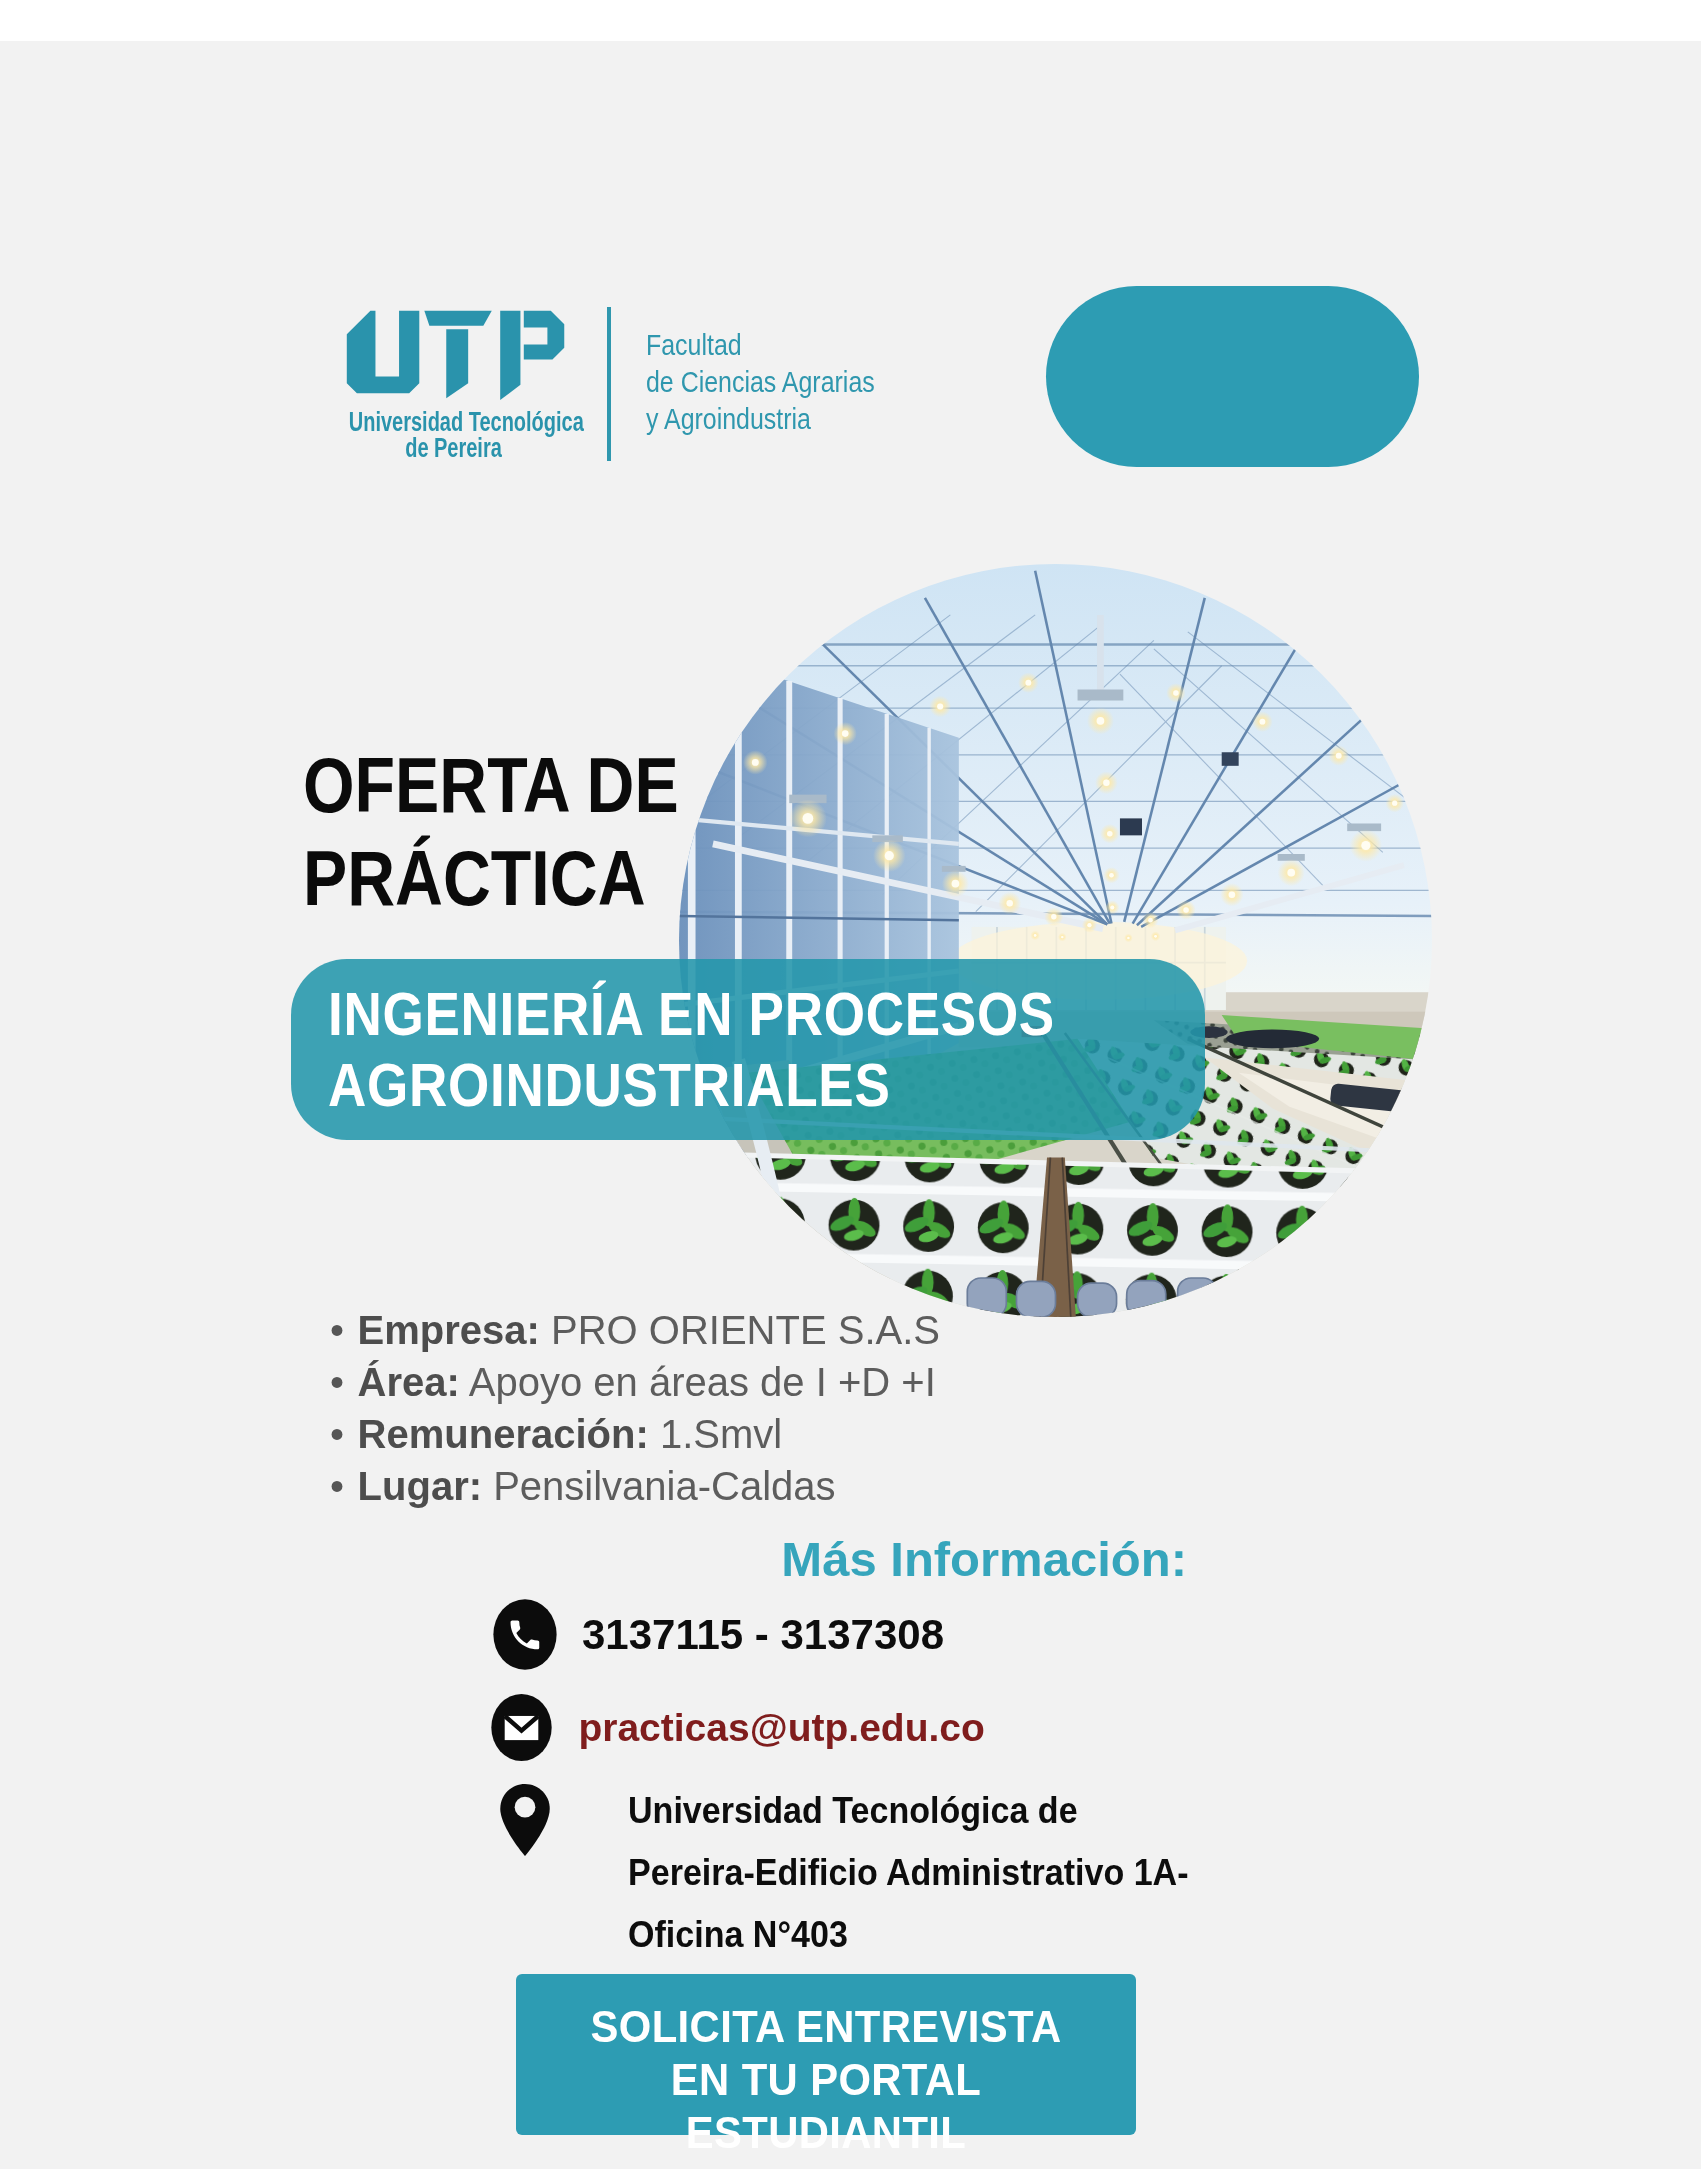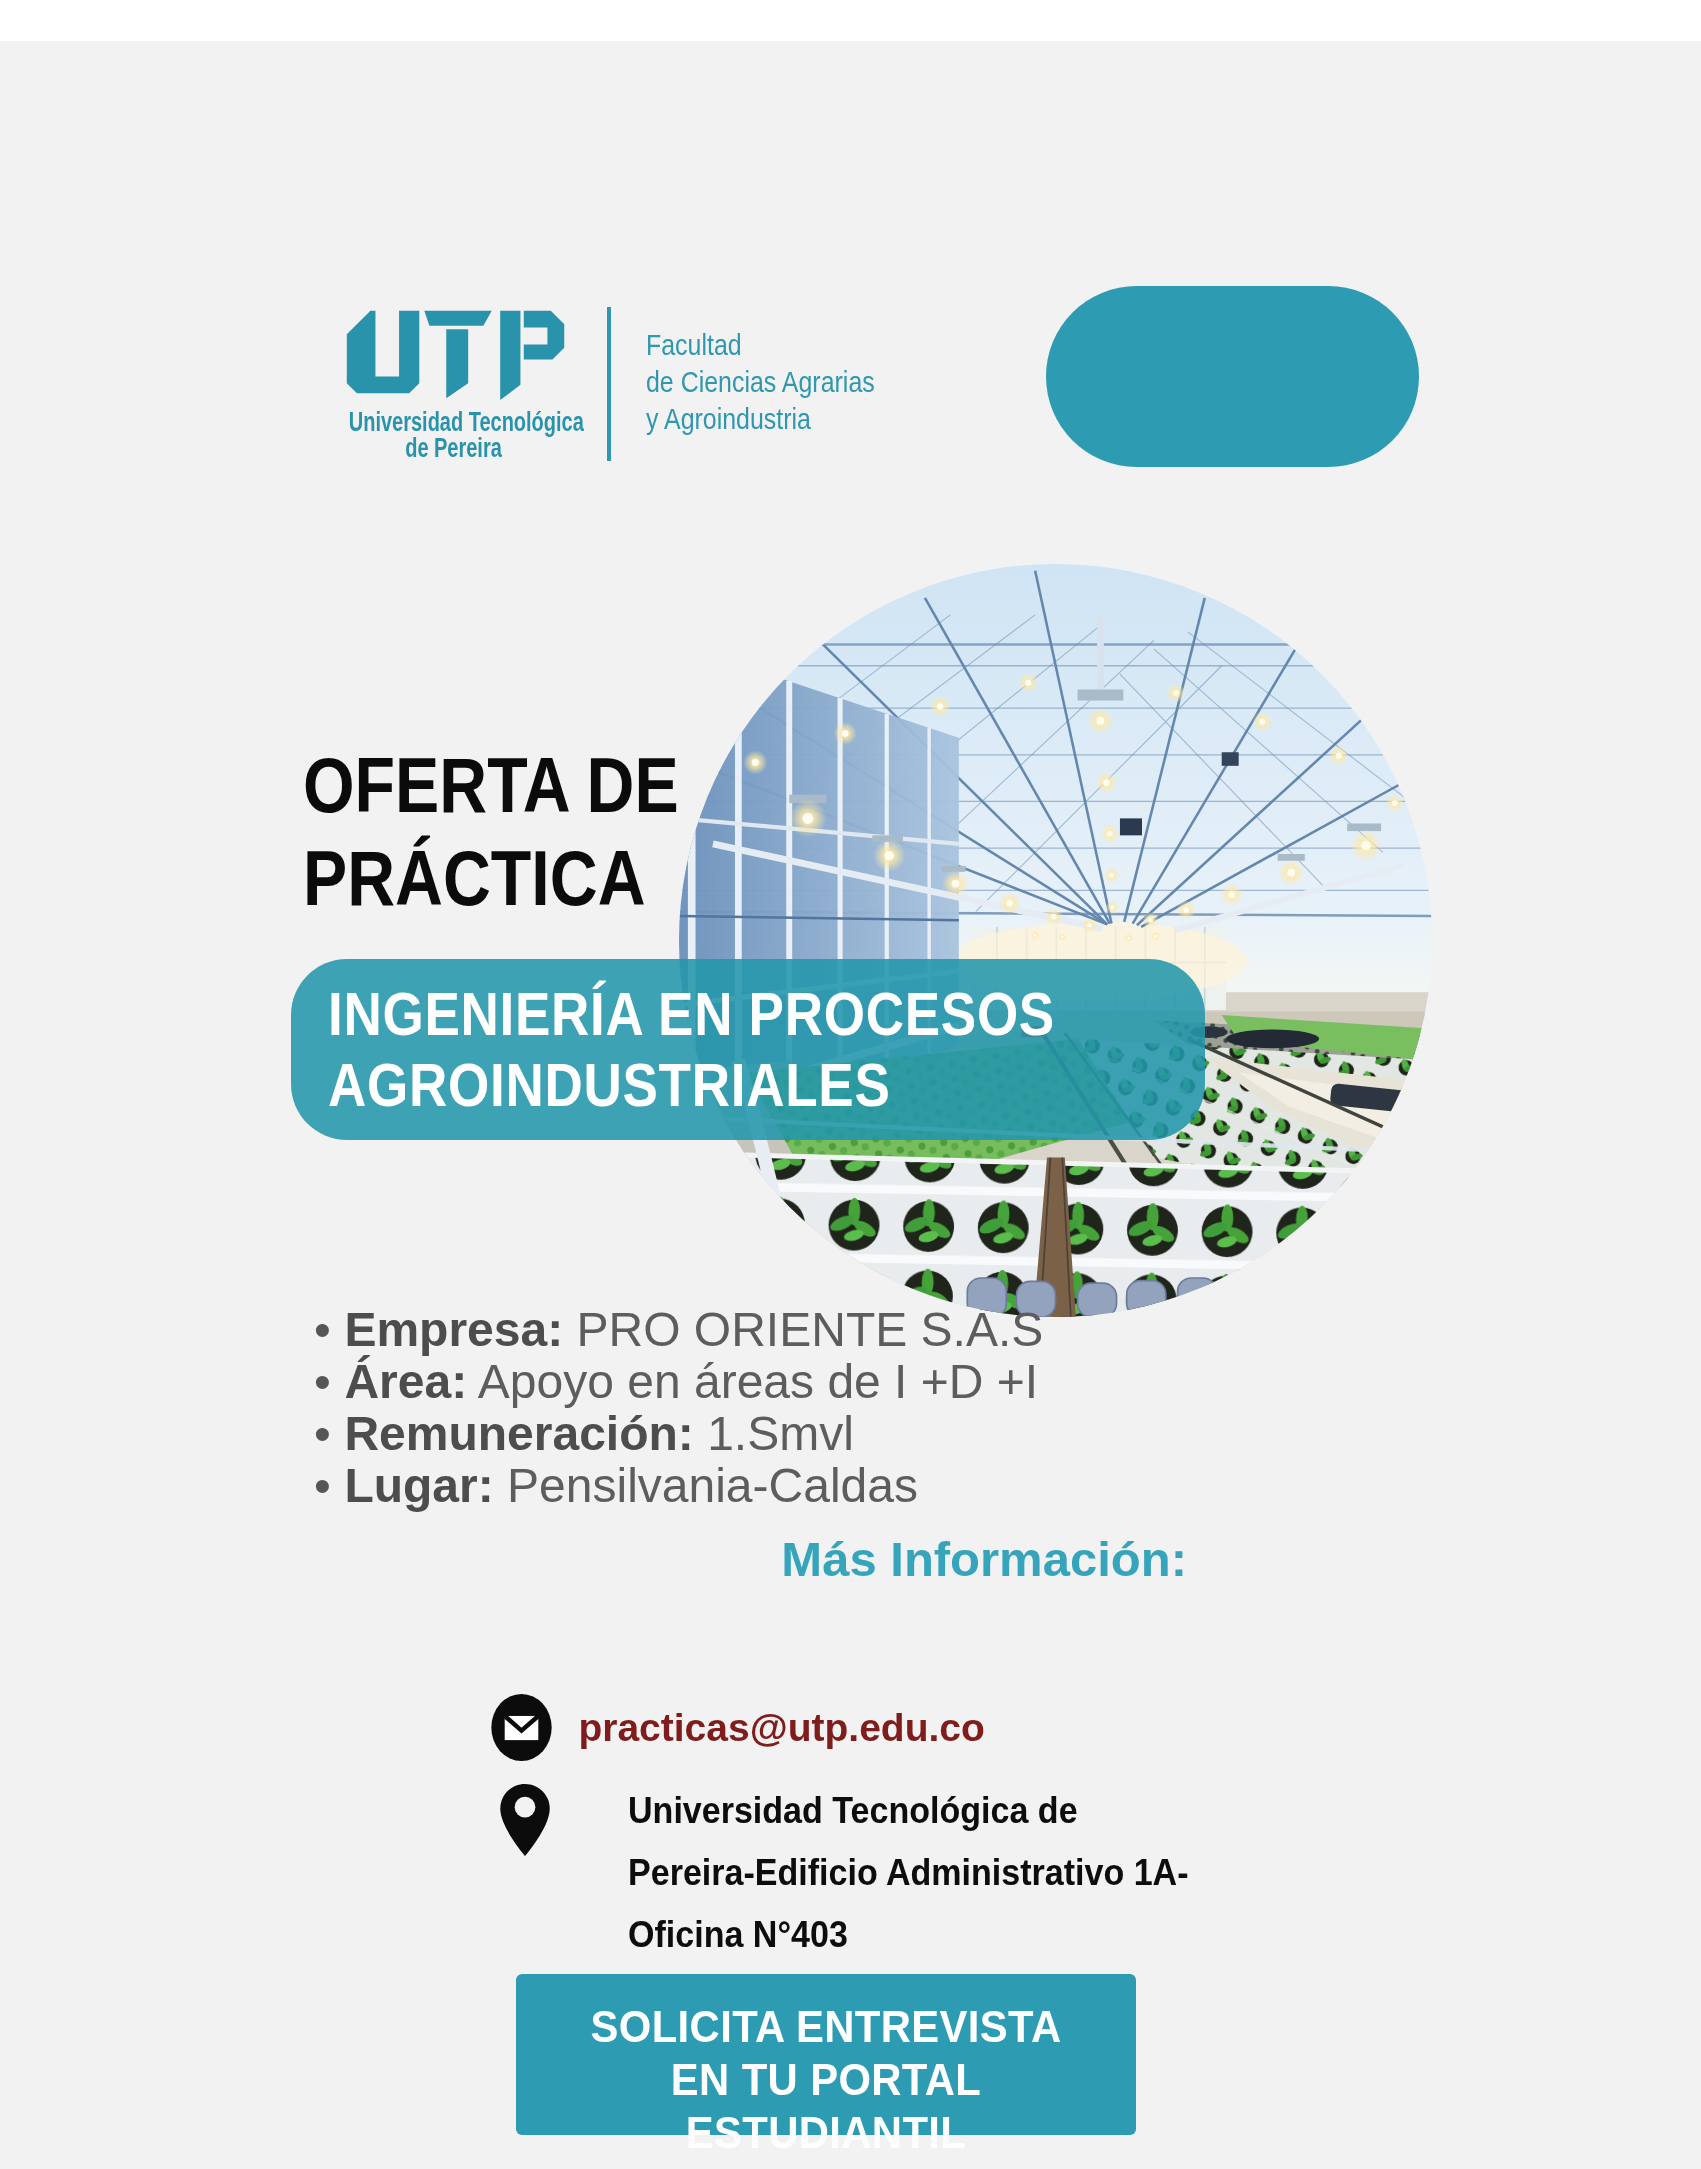--- a/index.html
+++ b/index.html
@@ -34,21 +34,21 @@
   
   .banner{position:absolute;left:291px;top:959px;width:914px;height:181px;border-radius:56px;
           background:rgba(35,150,171,.88);z-index:5;}
   .banner-text{position:absolute;left:37px;top:20.3px;color:#ffffff;font-size:61px;font-weight:bold;
                line-height:71px;letter-spacing:0.8px;transform:scaleX(.87);transform-origin:0 0;
                white-space:nowrap;}
   .banner-text span{display:block;}
 
   
   .details{position:absolute;left:314px;top:1304px;margin:0;padding:0;list-style:none;}
-  .details li{font-size:48px;line-height:52px;color:#565656;white-space:nowrap;}
+  .details li{font-size:40px;line-height:52px;color:#565656;white-space:nowrap;margin-left:16px;}
   .details .dot{color:#565656;margin-right:13.6px;}
   .details .lbl{font-weight:bold;color:#4d4d4d;}
   .details .val{font-weight:normal;color:#5d5d5d;}
 
   
   .more-info{position:absolute;left:475px;top:1531px;width:712px;text-align:right;
              color:#36a5bc;font-size:49px;font-weight:bold;}
   .contact-row{position:absolute;display:flex;align-items:center;}
   .contact-row svg{flex:0 0 auto;}
   .phone-row{left:492px;top:1597px;}
@@ -316,20 +316,27 @@
     <li>
       <span class="dot">•</span><span class="lbl">Remuneración:</span><span class="val"> 1.Smvl</span>
     </li>
     <li>
       <span class="dot">•</span><span class="lbl">Lugar:</span><span class="val"> Pensilvania-Caldas</span>
     </li>
   </ul>
 
   <div class="more-info">Más Información:</div>
 
+  <div class="contact-row phone-row">
+    <svg width="66" height="75" viewBox="0 0 24 26" aria-hidden="true">
+      <ellipse cx="12" cy="13" rx="11.5" ry="12.8" fill="#0c0c0c"></ellipse>
+      <path transform="translate(5 6.2) scale(0.58)" fill="#ffffff" d="M6.62 10.79c1.44 2.83 3.76 5.14 6.59 6.59l2.2-2.21c.27-.26.66-.35 1.01-.24 1.12.37 2.33.57 3.58.57.55 0 1 .45 1 1V20c0 .55-.45 1-1 1-9.39 0-17-7.61-17-17 0-.55.45-1 1-1h3.5c.55 0 1 .45 1 1 0 1.25.2 2.46.57 3.57.11.35.03.74-.25 1.02l-2.2 2.2z"></path>
+    </svg>
+    <span class="ctext">3137115 - 3137308</span>
+  </div>
 
   <div class="contact-row email-row">
     <svg width="63" height="69" viewBox="0 0 24 26" aria-hidden="true">
       <ellipse cx="12" cy="13" rx="11.5" ry="12.8" fill="#0c0c0c"></ellipse>
       <rect x="5.6" y="8.6" width="12.8" height="9.2" fill="#ffffff"></rect>
       <path d="M5.6 8.6 L12 14.2 L18.4 8.6" stroke="#0c0c0c" stroke-width="1.7" fill="none"></path>
     </svg>
     <span class="ctext">practicas@utp.edu.co</span>
   </div>
 

